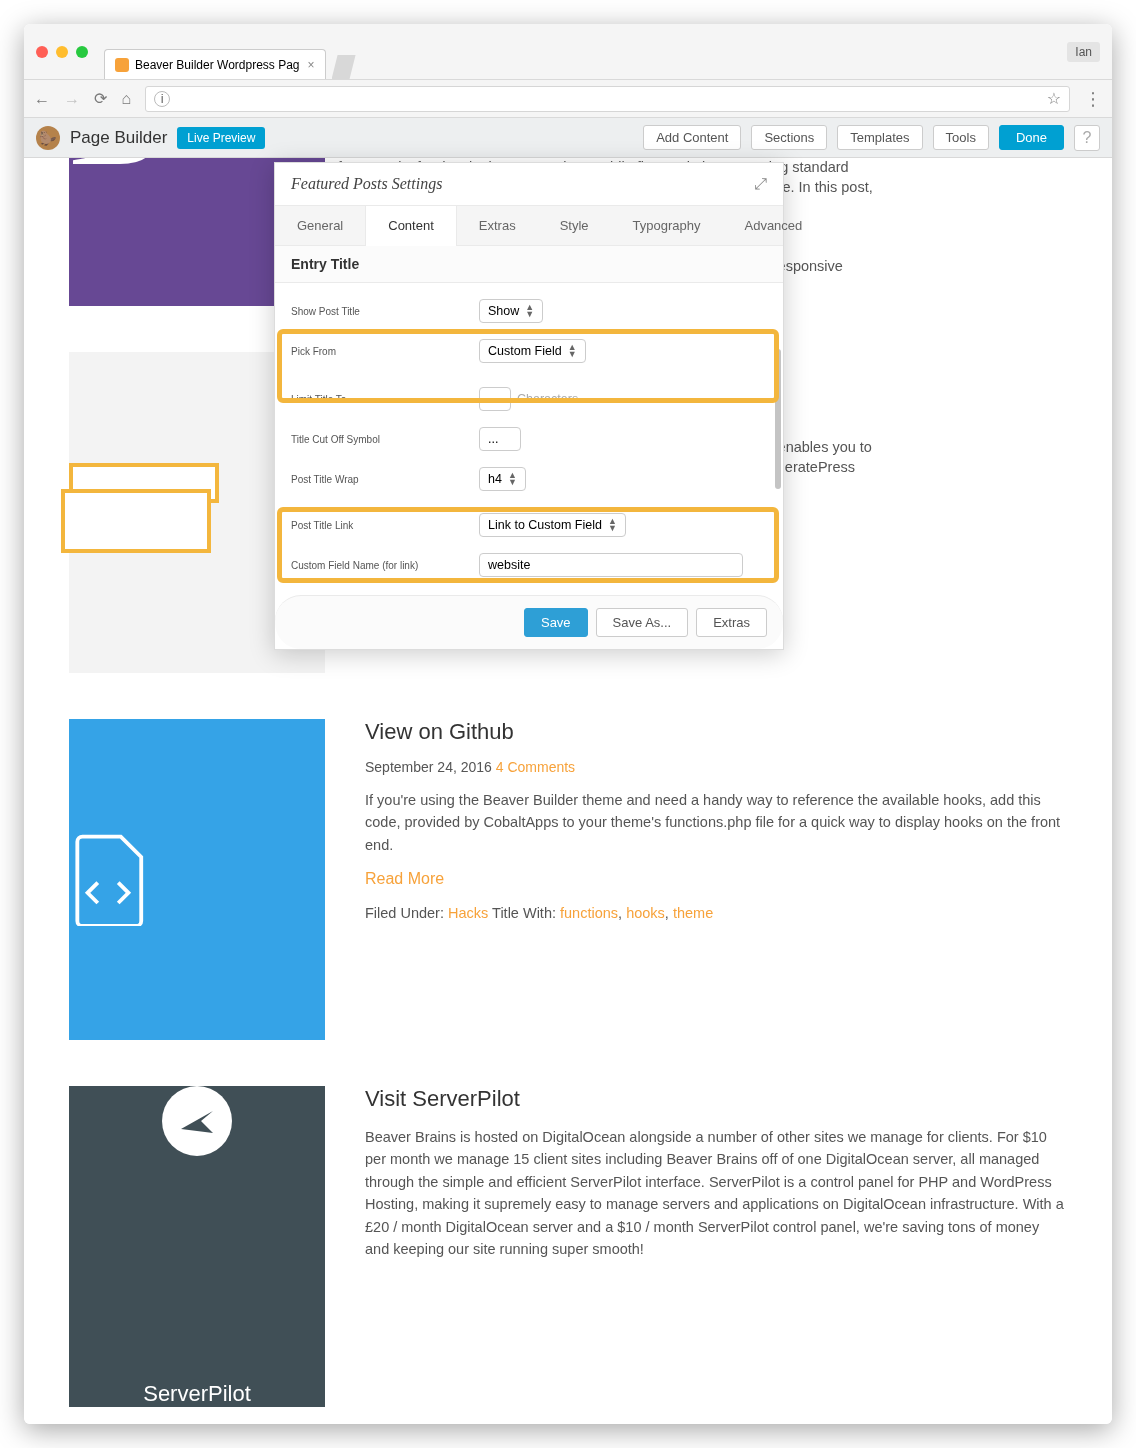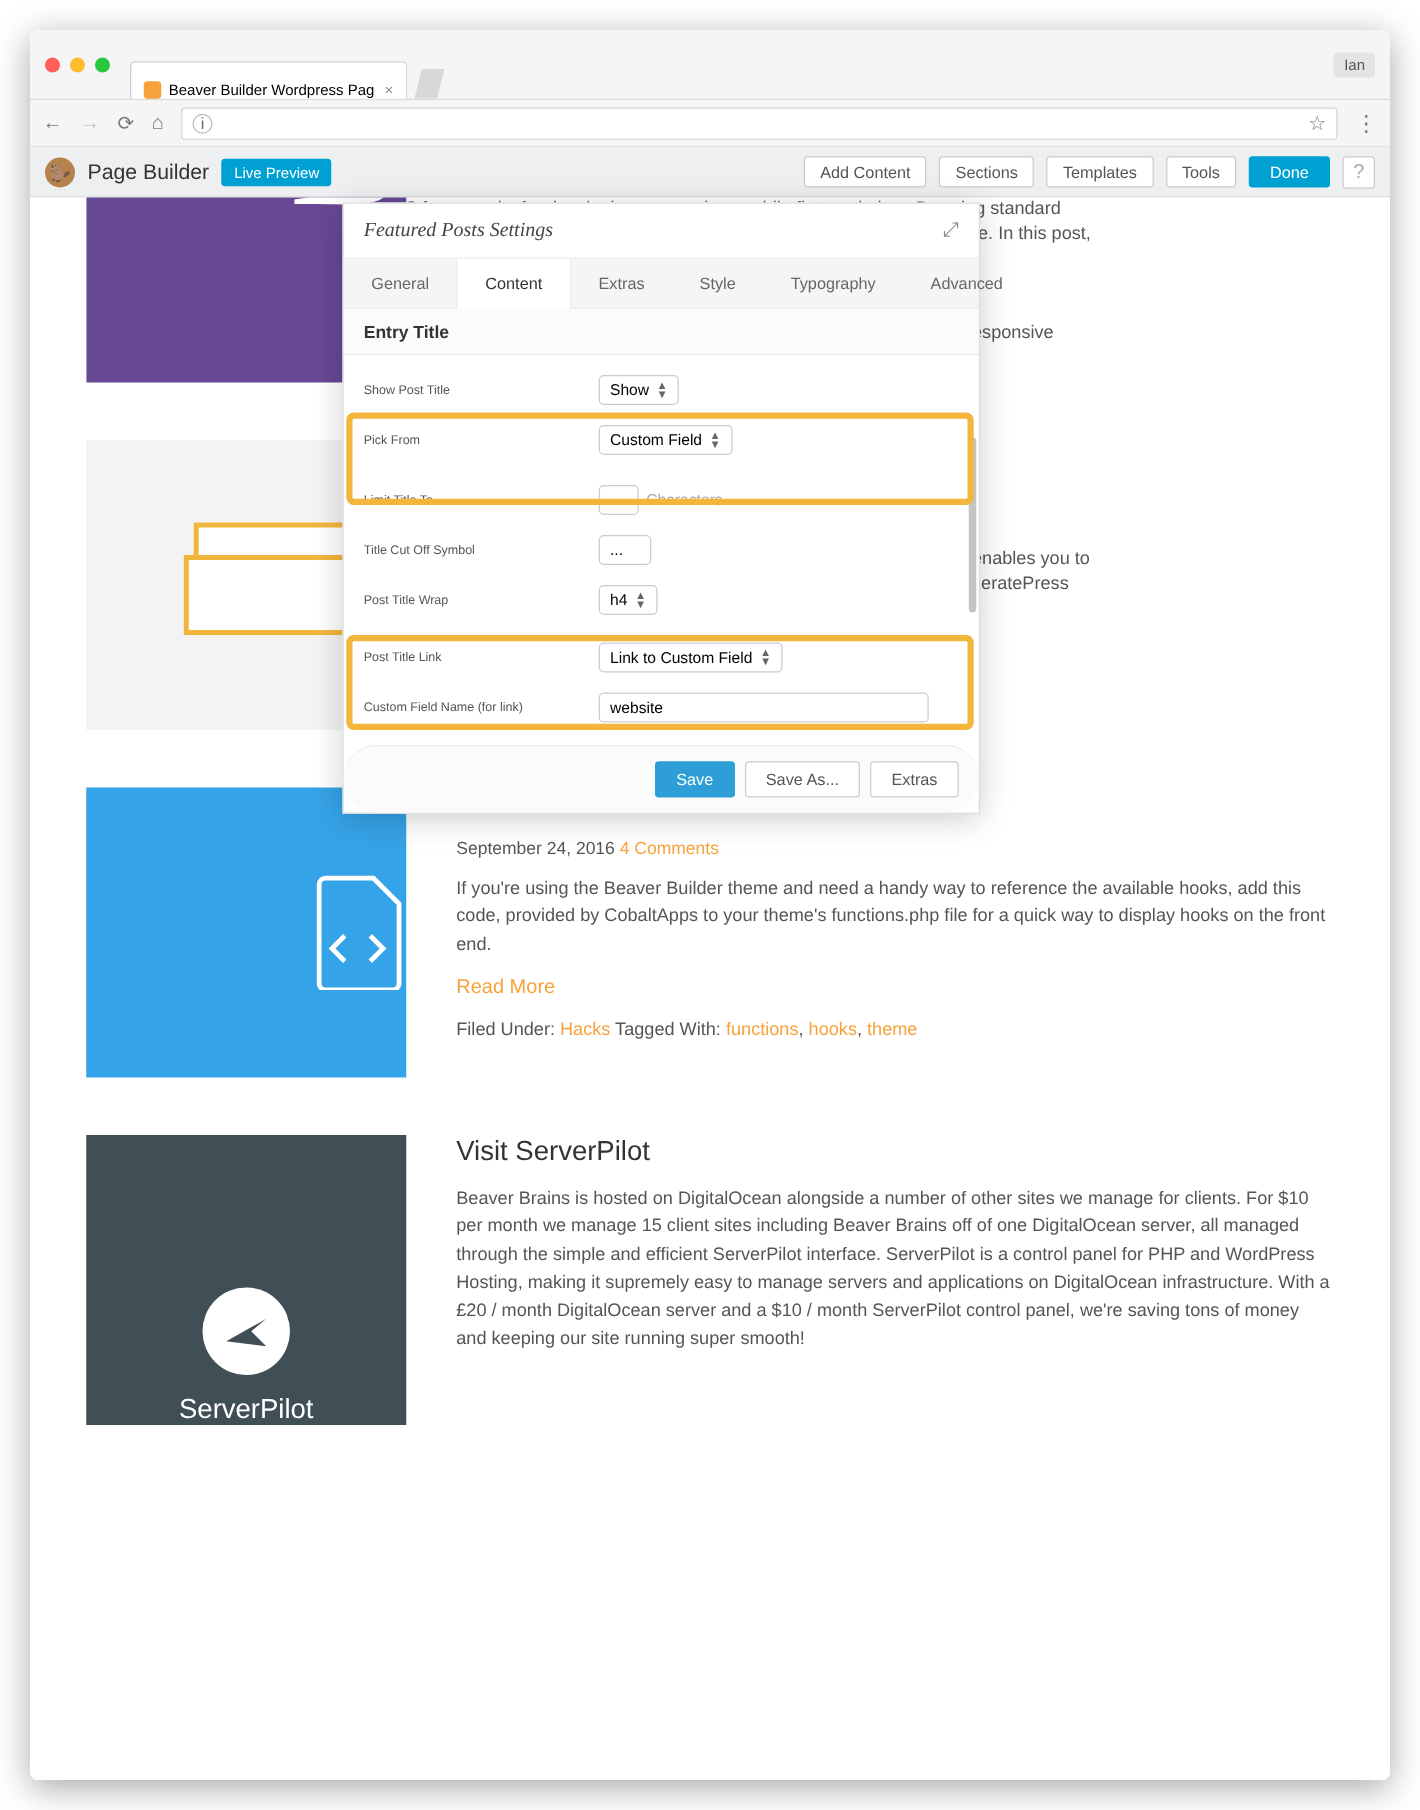--- a/index.html
+++ b/index.html
@@ -4,21 +4,21 @@
 <style>
 * { margin: 0; padding: 0; box-sizing: border-box; font-family: -apple-system, BlinkMacSystemFont, "Segoe UI", Helvetica, Arial, sans-serif; }
 body { background: #fff; width: 1136px; height: 1448px; overflow: hidden; padding: 24px; }
 
 .browser-shell { width: 100%; height: 100%; border-radius: 6px; box-shadow: 0 6px 28px rgba(0,0,0,0.35); background: #fff; overflow: hidden; position: relative; }
 
 .chrome-top { height: 56px; background: #f5f5f5; border-bottom: 1px solid #d9d9d9; display: flex; align-items: center; padding: 0 12px; }
 .traffic-lights { display: flex; gap: 8px; margin-right: 16px; }
 .tl { width: 12px; height: 12px; border-radius: 50%; }
 .red { background:#ff5f56; } .yellow { background:#ffbd2e; } .green { background:#27c93f; }
-.tab { display:flex; align-items:flex-end; background:#fff; border:1px solid #ccc; border-bottom:none; border-top-left-radius:4px; border-top-right-radius:4px; height:30px; padding:0 10px; font-size:12px; align-self:flex-end; }
+.tab { display:flex; align-items:center; background:#fff; border:1px solid #ccc; border-bottom:none; border-top-left-radius:4px; border-top-right-radius:4px; height:30px; padding:0 10px; font-size:12px; align-self:flex-end; }
 .tab .favicon { width:14px; height:14px; background:#f7a23a; border-radius:3px; margin-right:6px; }
 .tab .close { margin-left:8px; color:#888; }
 .chrome-spacer { flex:1; }
 .user-badge { background:#e4e4e4; font-size:12px; padding:3px 8px; border-radius:3px; color:#555; }
 .newtab-icon { width: 24px; height: 24px; background:#d8d8d8; clip-path: polygon(25% 0, 100% 0, 75% 100%, 0 100%); margin-left:6px; align-self:flex-end; margin-bottom:0; border-top-left-radius:3px;}
 
 .chrome-url { height:38px; background:#f5f5f5; border-bottom:1px solid #d9d9d9; display:flex; align-items:center; padding:0 10px; gap:14px; }
 .nav-icon { color:#7a7a7a; font-size:16px; }
 .nav-icon.disabled { color:#c4c4c4; }
 .url-bar { flex:1; display:flex; align-items:center; background:#fff; border:1px solid #d6d6d6; border-radius:3px; height:26px; padding:0 8px; }
@@ -31,21 +31,21 @@
 .app-title { font-size:17px; color:#333; }
 .live-preview { background:#00a0d2; color:#fff; font-size:12px; padding:4px 10px; border-radius:3px; border:none; }
 .app-bar .spacer { flex:1; }
 .toolbar-btn { background:#fff; border:1px solid #ccc; padding:4px 12px; font-size:13px; border-radius:3px; color:#555; }
 .toolbar-btn.done { background:#00a0d2; color:#fff; border-color:#00a0d2; padding:4px 16px;}
 .help-circle { width:26px; height:26px; border:1px solid #ccc; border-radius:3px; background:#fff; color:#aaa; display:flex; align-items:center; justify-content:center; }
 
 .content-area { position:absolute; top:134px; left:0; right:0; bottom:0; background:#fff; overflow:hidden; padding:0 45px; }
 
 .card-row { display:flex; gap:40px; margin-bottom:46px; }
-.card-img { width:256px; height:232px; flex-shrink:0; display:flex; align-items:center; justify-content:flex-end; }
+.card-img { width:256px; height:321px; flex-shrink:0; display:flex; align-items:center; justify-content:space-between; }
 .card-img.purple { background:#674894; color:#fff; font-size:140px; font-weight:300; align-items:flex-start;}
 .card-img.grey { background:#f3f3f3; }
 .card-img.blue { background:#35a3e7; }
 .card-img.dark { background:#404f56; flex-direction:column; gap:14px; }
 .card-body { flex:1; color:#444; }
 .card-body h2 { font-size:22px; font-weight:400; color:#333; margin-bottom:14px; }
 .card-body .date { font-size:14px; color:#555; margin-bottom:14px; }
 .card-body .date a { color:#f7a23a; text-decoration:none; }
 .card-body p { font-size:14.5px; line-height:1.55; margin-bottom:14px; color:#555;}
 .card-body a.link { color:#f7a23a; text-decoration:none; }
@@ -167,21 +167,21 @@
       </div>
       <div class="card-body">
         <h2>View on Github</h2>
         <div class="date">
           <span>September 24, 2016</span>
           <a href="#">4 Comments</a>
         </div>
         <p>If you're using the Beaver Builder theme and need a handy way to reference the available hooks, add this code, provided by CobaltApps to your theme's functions.php file for a quick way to display hooks on the front end.</p>
         <a class="link" href="#">Read More</a>
         <p class="filed" style="margin-top:14px;">
-          <span>Filed Under: </span><a class="link">Hacks</a><span> Tagged With: </span><a class="link">functions</a>, <a class="link">hooks</a>, <a class="link">theme</a>
+          <span>Filed Under: </span><a class="link">Hacks</a><span> Title With: </span><a class="link">functions</a>, <a class="link">hooks</a>, <a class="link">theme</a>
         </p>
       </div>
     </div>
 
     <div class="card-row">
       <div class="card-img dark">
         <div class="serverpilot-icon">
           <svg width="44" height="44" viewBox="0 0 44 44">
               <path d="M6 30 L38 12 L26 22 L38 34 Z" fill="#404f56"></path>
             </svg>

